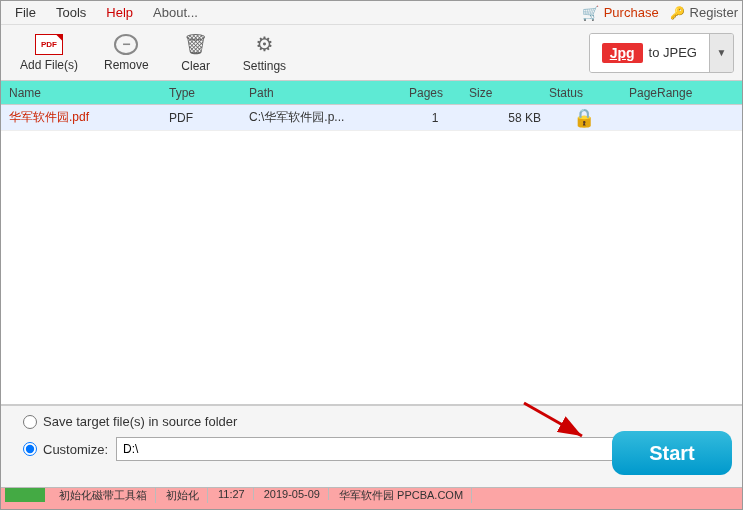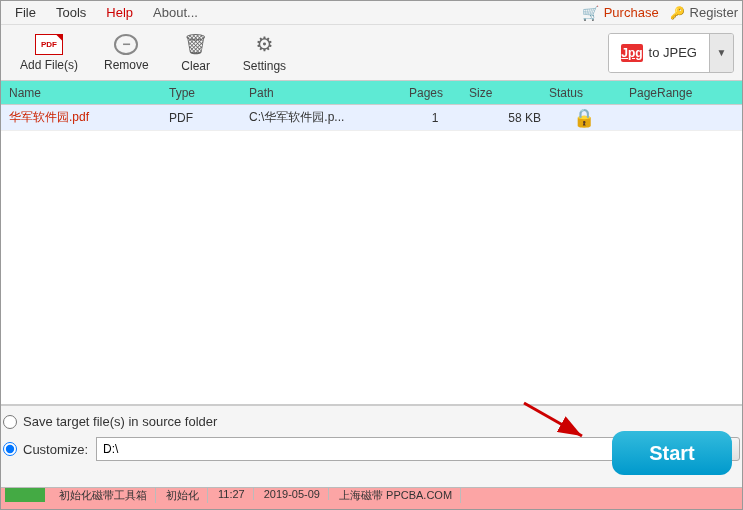--- a/index.html
+++ b/index.html
@@ -206,23 +206,23 @@
       align-items: center;
       gap: 6px;
       padding: 6px 12px;
       background: #fff;
       cursor: pointer;
       height: 40px;
     }
     .jpg-box {
       background: #e83030;
       color: white;
-      font-size: 12px;
+      font-size: 14px;
       font-weight: bold;
-      padding: 2px 0;
+      padding: 2px 8px;
       border-radius: 2px;
       text-decoration: underline;
     }
     .format-text {
       font-size: 13px;
       color: #333;
     }
     .format-dropdown {
       width: 24px;
       height: 40px;
@@ -285,21 +285,21 @@
       display: flex;
       align-items: center;
       justify-content: center;
     }
 
     
     .bottom-bar {
       height: 82px;
       background: #f5f5f5;
       border-top: 1px solid #ccc;
-      padding: 8px 2px;
+      padding: 8px 22px;
       display: flex;
       flex-direction: column;
       gap: 8px;
       flex-shrink: 0;
       position: relative;
     }
     .bottom-row {
       display: flex;
       align-items: center;
       gap: 8px;
@@ -502,16 +502,16 @@
       <span>Start</span>
     </button>
   </div>
 
   <div class="status-bar">
     <div class="green-bar"></div>
     <span class="status-segment">初始化磁带工具箱</span>
     <span class="status-segment">初始化</span>
     <span class="status-segment">11:27</span>
     <span class="status-segment">2019-05-09</span>
-    <span class="status-segment">上海磁带 PPCBA.COM</span>
+    <span class="status-segment">华军软件园 PPCBA.COM</span>
     <span class="status-segment">初始化.p 上海</span>
   </div>
 </div>
 
 </body></html>

